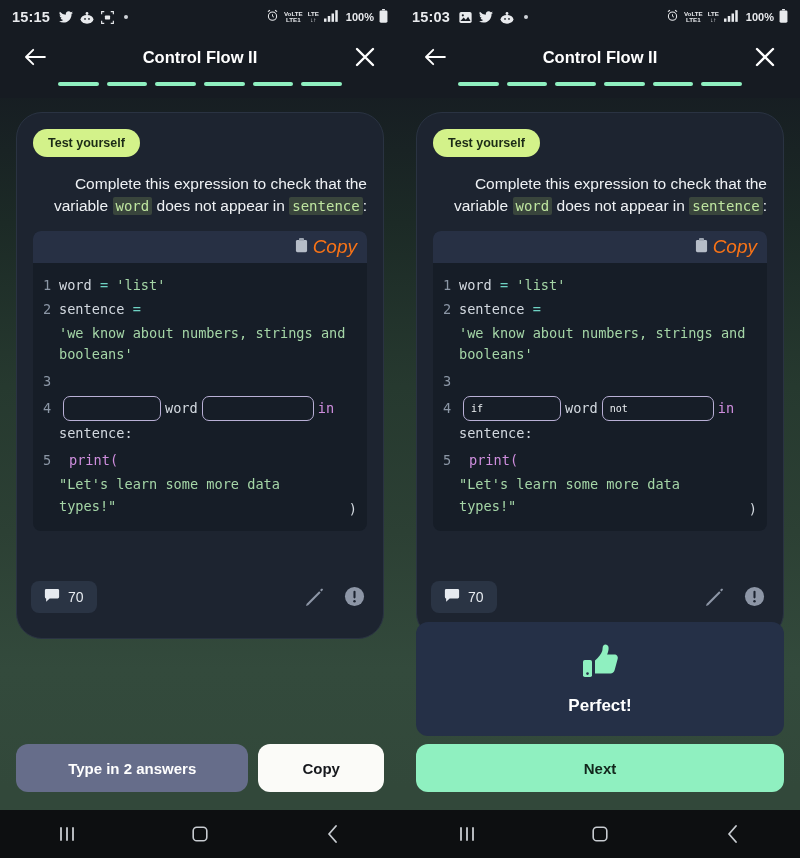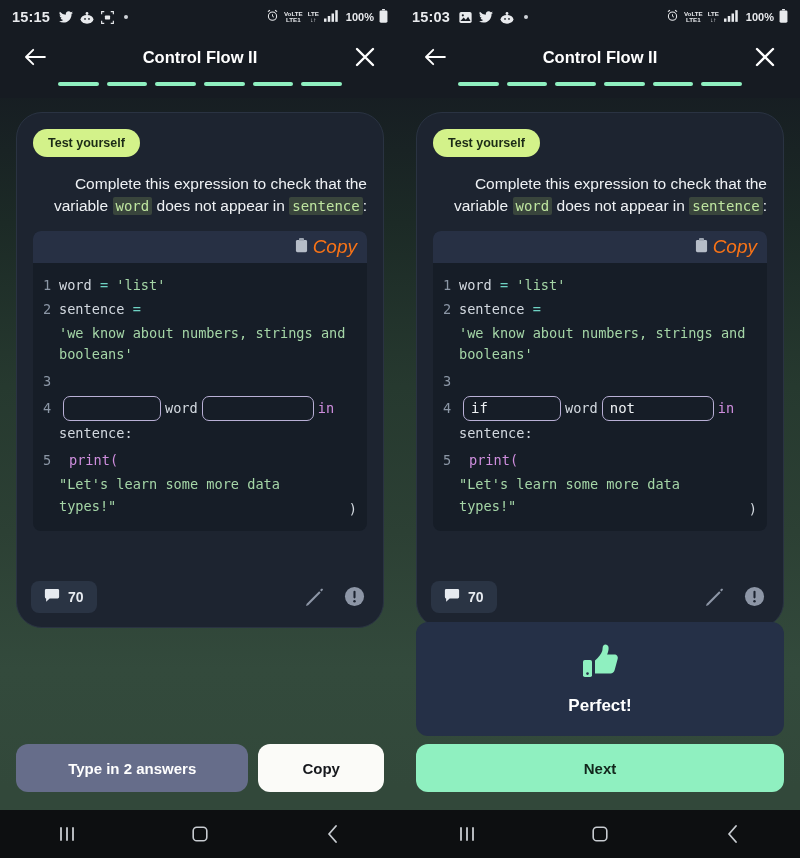--- a/index.html
+++ b/index.html
@@ -80,30 +80,30 @@
   .t-str { color:#a5d6a7; }
   .t-op  { color:#6fd3c4; }
   .t-kw  { color:#cf8ede; }
   .t-fn  { color:#cf8ede; }
   .t-pl  { color:#d3d9e0; }
   .line4 { display:flex; align-items:center; flex-wrap:wrap; gap:0; margin-bottom:2px; }
   .blank-input {
     height:25px; border:1.5px solid #b9b0d6; border-radius:7px;
     background:transparent; min-width:98px; margin:0 4px;
     display:inline-flex; align-items:center; padding:0 7px;
-    color:#eef1f4; font-family:"DejaVu Sans Mono", monospace; font-size:14px;
+    color:#eef1f4; font-family:"DejaVu Sans Mono", monospace; font-size:10px;
     cursor:text;
   }
   .blank-input.wide { min-width:112px; }
   .print-row { display:flex; align-items:flex-start; }
   .paren-right { color:#d3d9e0; align-self:flex-end; padding-left:6px;}
 
   .card-spacer { height:40px; }
   .card-foot {
-    display:flex; align-items:center; padding:10px 14px 14px; gap:10px;font-weight:bold;
+    display:flex; align-items:center; padding:10px 14px 25px; gap:10px;
   }
   .comment-pill {
     display:flex; align-items:center; gap:8px; background:#2a3444;
     border-radius:8px; padding:7px 13px; color:#e7ebf0; font-size:14px; cursor:pointer;
   }
   .foot-spacer { flex:1; }
   .foot-icon { width:30px; height:30px; display:flex; align-items:center; justify-content:center; cursor:pointer;}
 
   
   .perfect-panel {

